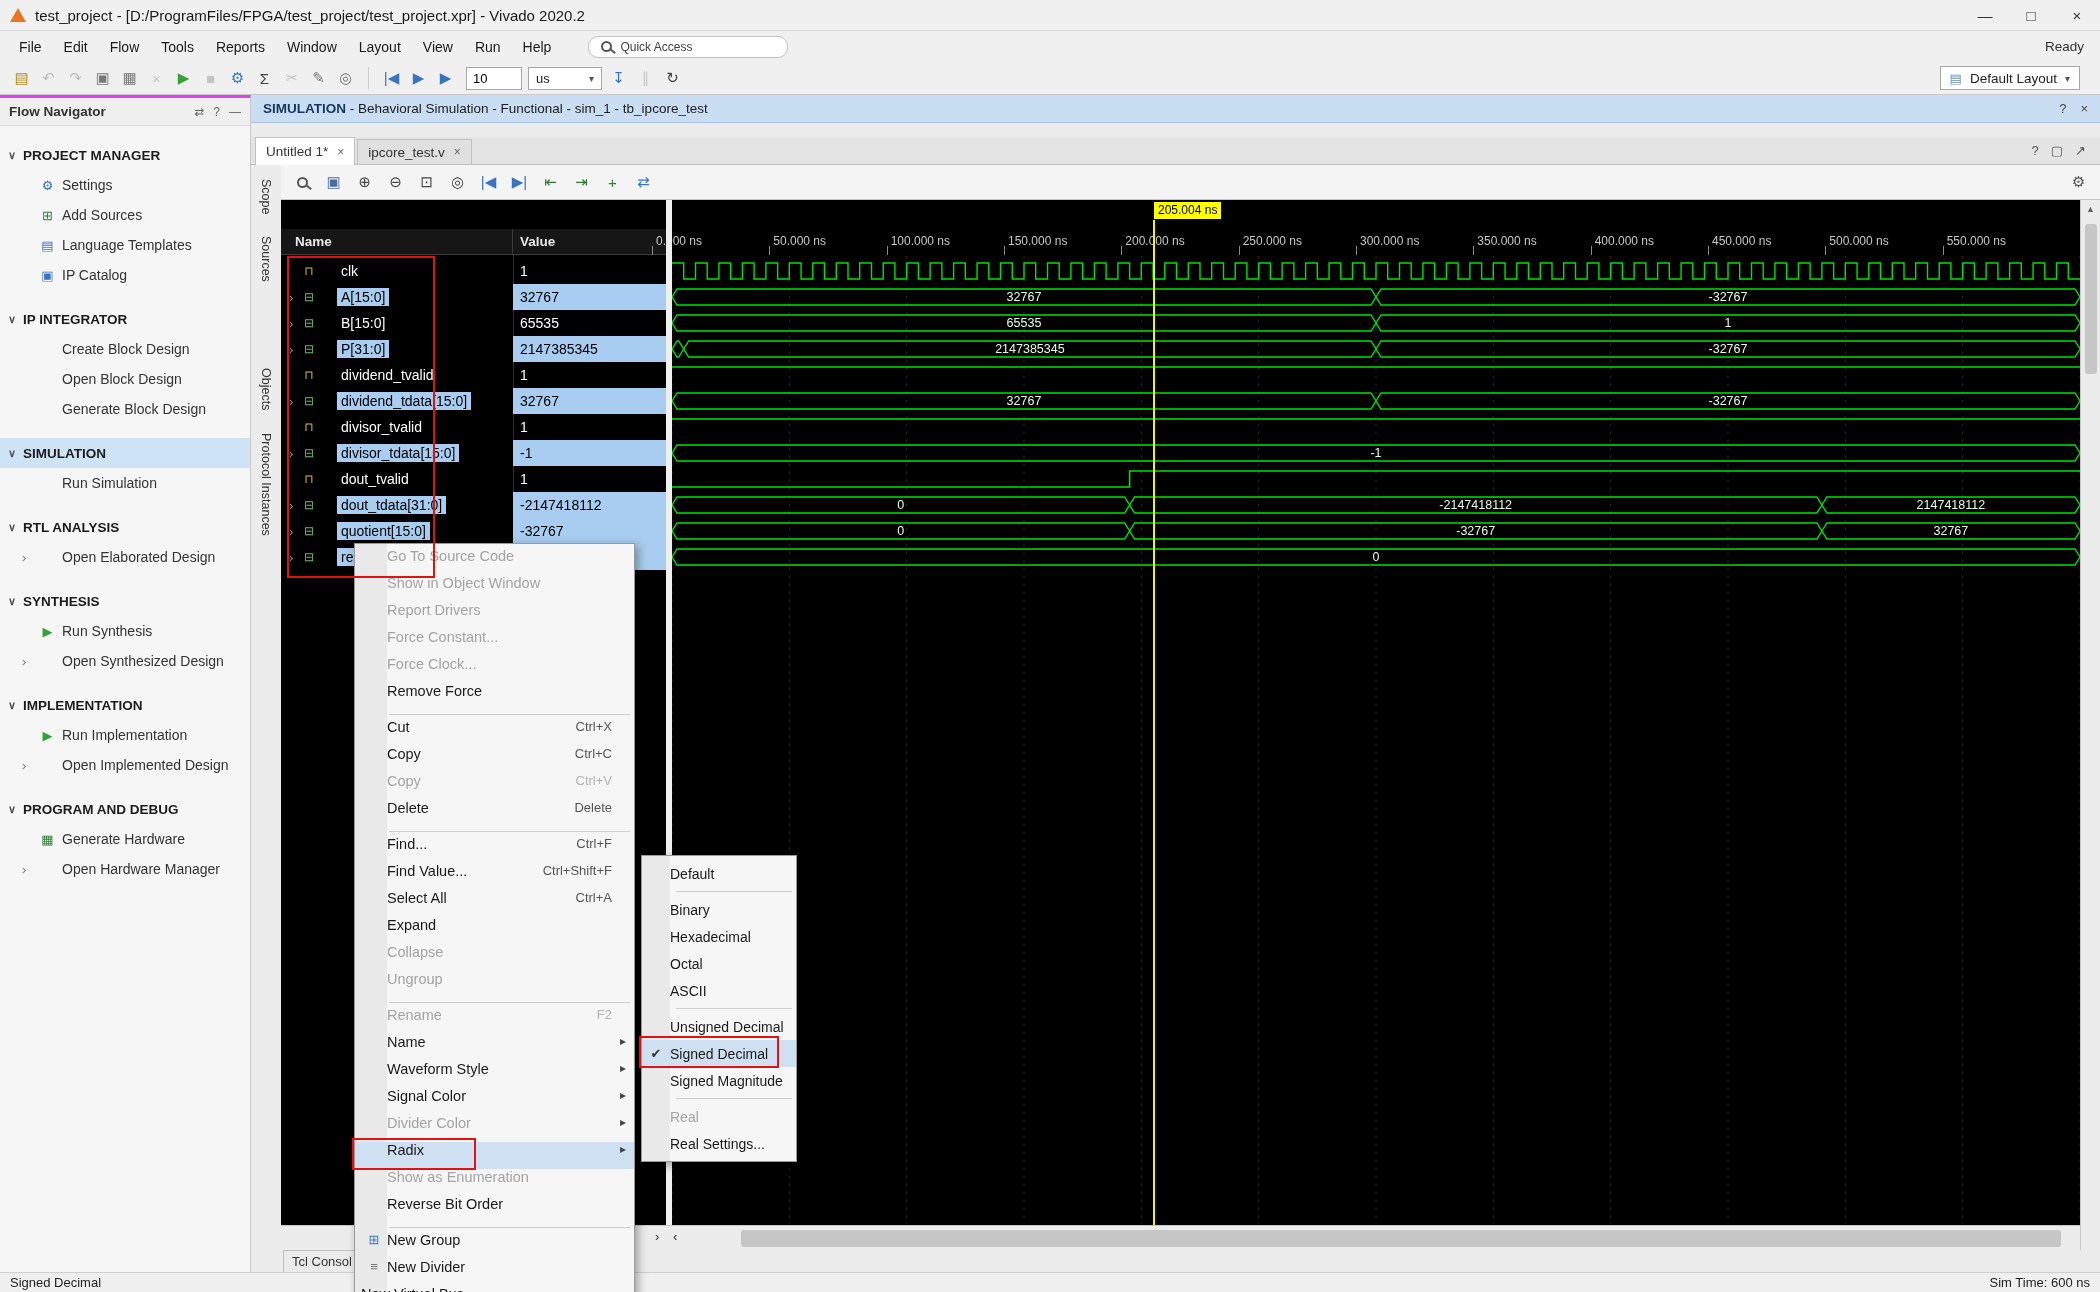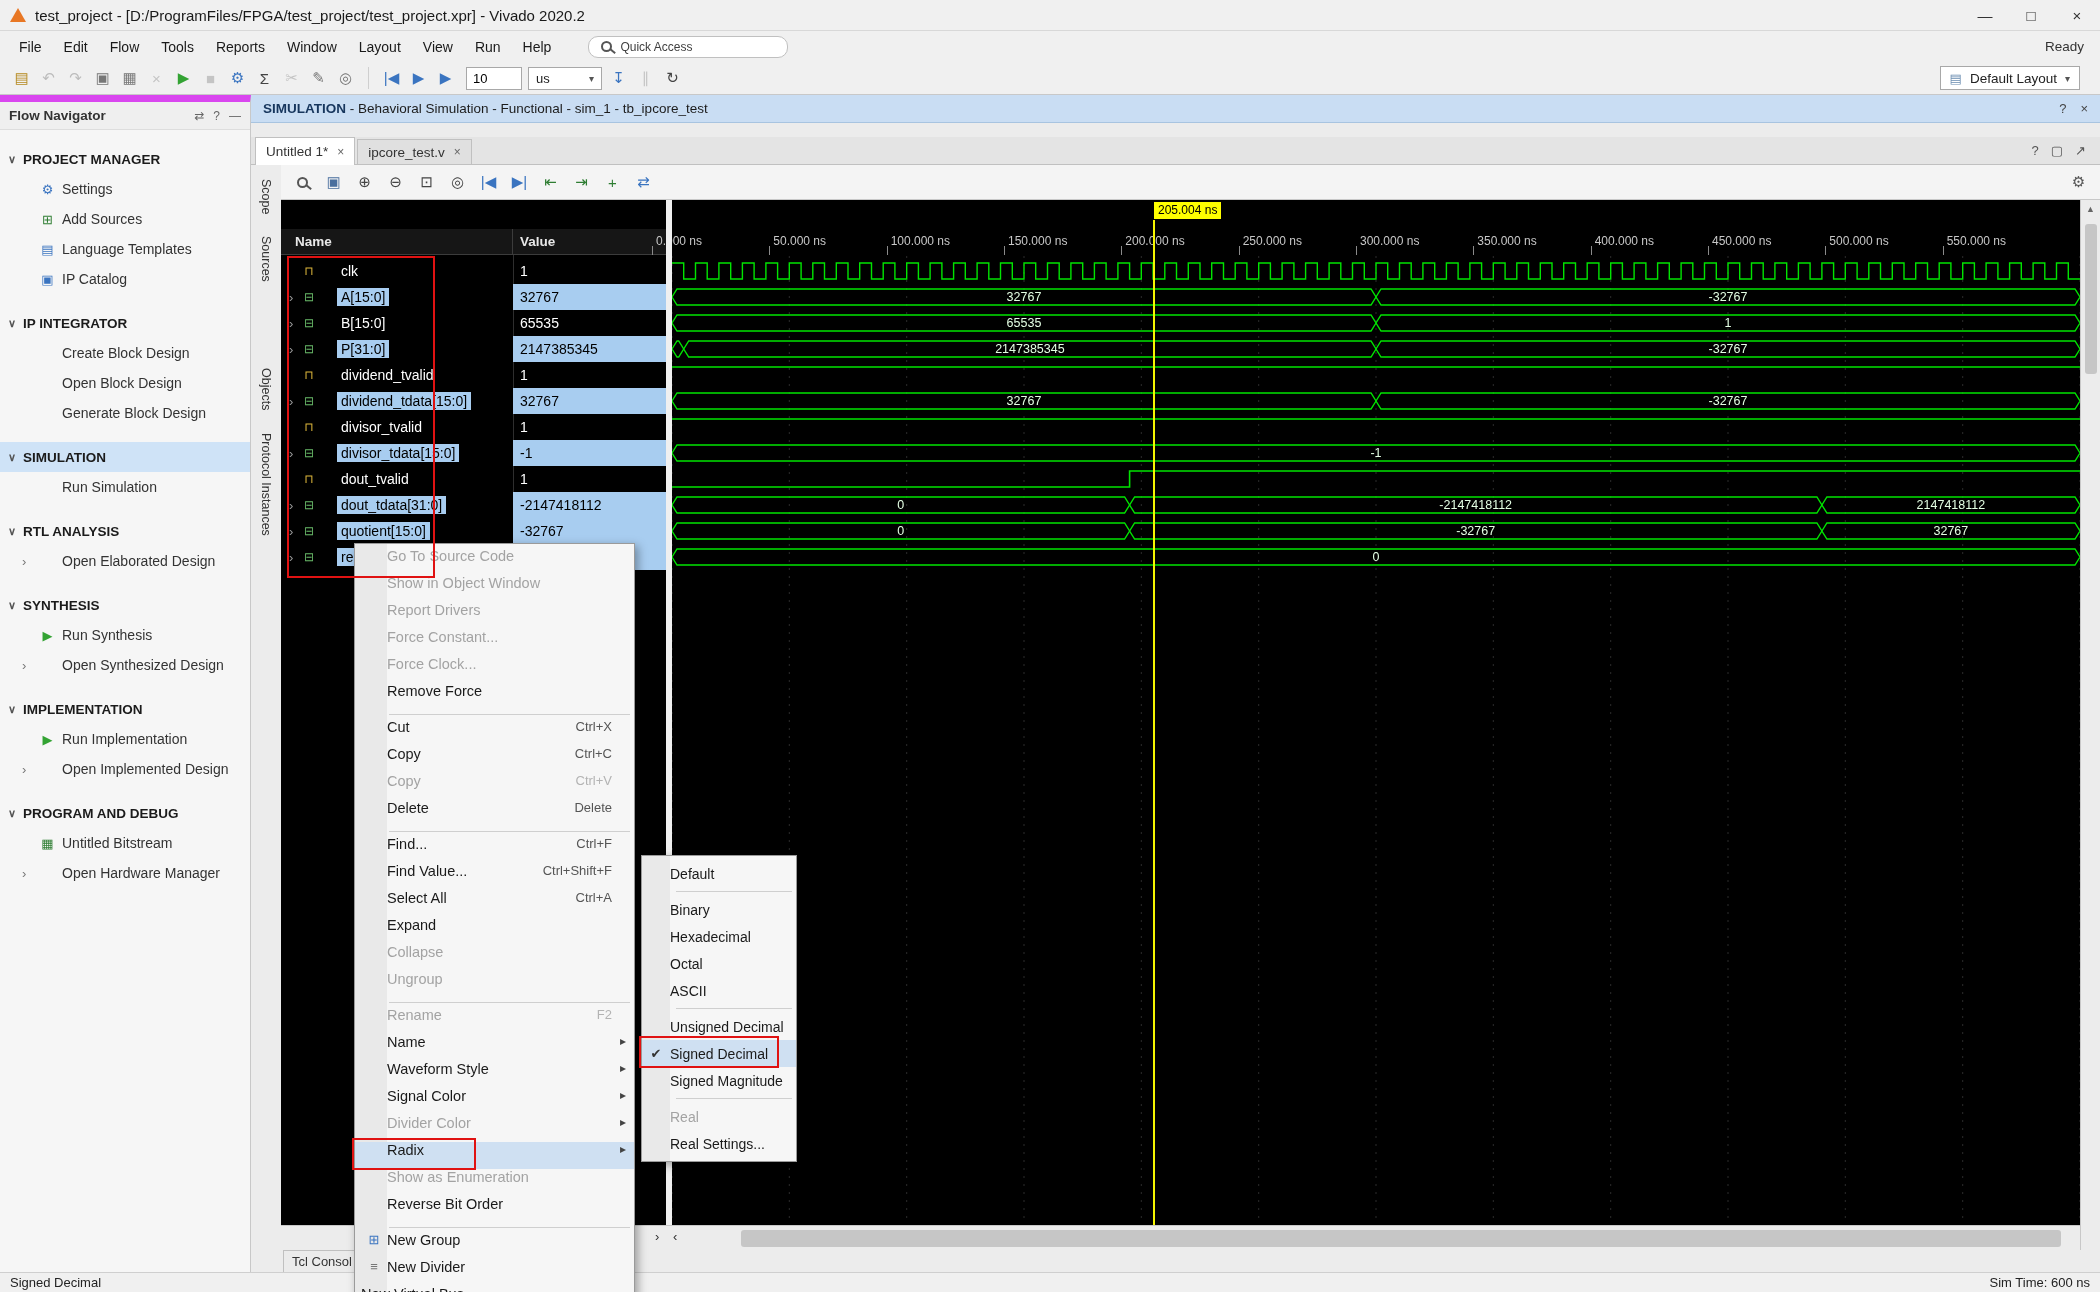--- a/index.html
+++ b/index.html
@@ -23,21 +23,21 @@
 #toolbar{position:absolute;left:0;top:62px;width:2100px;height:33px;background:#f0f0f0;border-bottom:1px solid #c8c8c8;display:flex;align-items:center;padding:0 8px;gap:3px}
 .tbtn{width:27px;height:26px;display:inline-flex;align-items:center;justify-content:center;font-size:15px}
 .tbtn.dis{opacity:.5}
 .tb-sep{width:1px;height:22px;background:#cfcfcf;margin:0 6px}
 #time-input{width:56px;height:23px;border:1px solid #a8a8a8;background:#fff;font-family:"Liberation Sans",sans-serif;font-size:13px;padding:0 6px;margin-left:4px}
 #unit-select{height:23px;border:1px solid #a8a8a8;background:#fff;display:flex;align-items:center;justify-content:space-between;padding:0 7px;min-width:74px;font-size:13px;margin-left:3px}
 .caret{color:#555;font-size:10px}
 #layout-select{margin-left:auto;margin-right:12px;height:24px;border:1px solid #a8a8a8;background:#fff;display:flex;align-items:center;gap:8px;padding:0 9px;font-size:13.5px}
 .li-icon{color:#6a8cb0;font-size:13px}
 
-#flow-nav{position:absolute;left:0;top:95px;width:251px;height:1177px;background:#f6f6f6;border-right:1px solid #c8c8c8;border-top:7px solid #d946ef;overflow:hidden}
+#flow-nav{position:absolute;left:0;top:95px;width:251px;height:1177px;background:#f6f6f6;border-right:1px solid #c8c8c8;border-top:3px solid #d946ef;overflow:hidden}
 #fn-titlebar{height:28px;display:flex;align-items:center;padding:0 9px;background:#efefef;border-bottom:1px solid #ddd;font-size:13.5px;font-weight:bold;color:#333}
 #fn-title{flex:1}
 .fn-hicons{display:flex;gap:9px;color:#666;font-size:12px;font-weight:normal}
 #flow-sections{padding-top:14px}
 .fn-section{margin-bottom:14px}
 .fn-header{height:30px;display:flex;align-items:center;padding-left:8px;gap:7px;font-weight:bold;font-size:13.5px;color:#1b1b1b}
 .fn-header.fn-selected{background:#cfe3f7}
 .fn-chev{color:#555;font-size:11px}
 .fn-item{height:30px;display:flex;align-items:center;padding-left:22px;gap:6px;font-size:14px;color:#333}
 .fn-exp{width:11px;color:#777;font-size:13px}
@@ -296,21 +296,21 @@
         </div>
       </div>
       <div class="fn-section">
         <div class="fn-header">
           <span class="fn-chev">∨</span>
           <span class="fn-h-label">PROGRAM AND DEBUG</span>
         </div>
         <div class="fn-item">
           <span class="fn-exp"></span>
           <span class="fn-icon" style="color: rgb(46, 125, 50);">▦</span>
-          <span class="fn-label">Untitled Bitstream</span>
+          <span class="fn-label">Generate Hardware</span>
         </div>
         <div class="fn-item">
           <span class="fn-exp">›</span>
           <span class="fn-icon"></span>
           <span class="fn-label">Open Hardware Manager</span>
         </div>
       </div>
     </div>
 </div>
 

